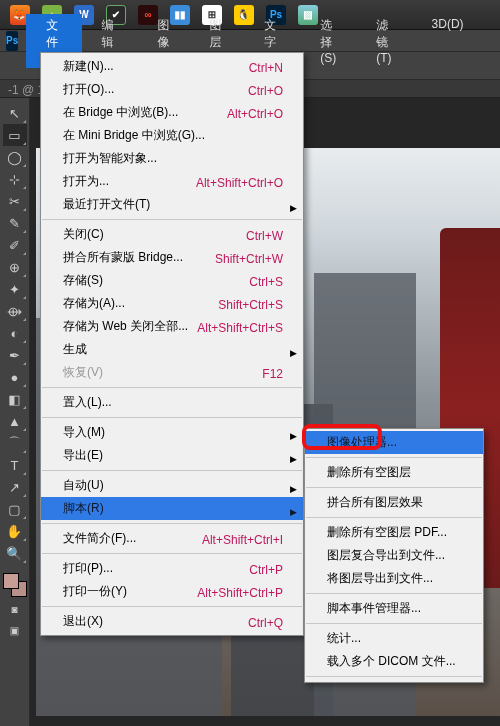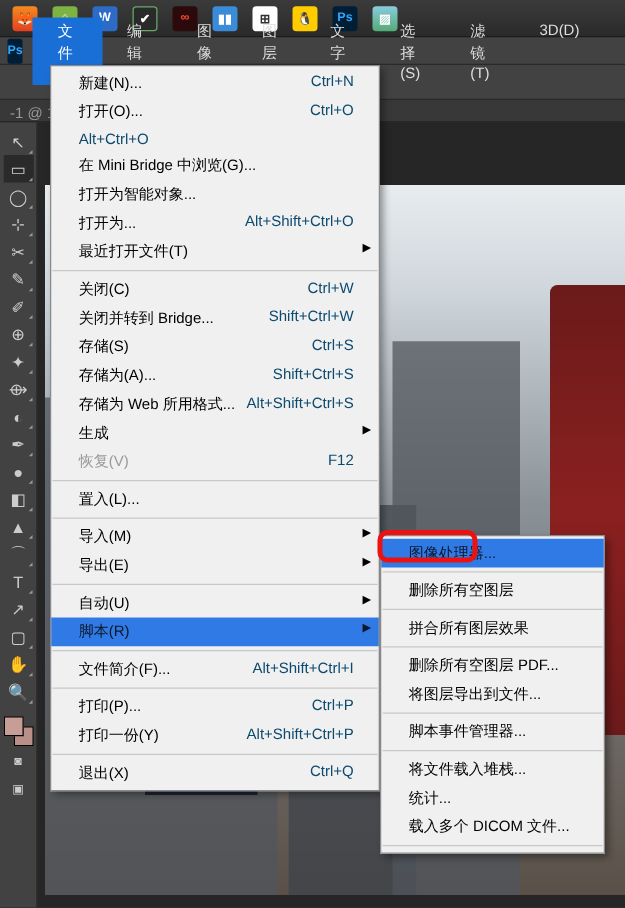--- a/index.html
+++ b/index.html
@@ -26,24 +26,24 @@
 .swatches .fg{position:absolute;width:16px;height:16px;background:#c79e96;border:1px solid #000;left:0;top:0}
 .mini{width:16px;height:14px;color:#ccc;font-size:10px;text-align:center;margin-top:4px}
 .canvas{flex:1;position:relative;background:#262626}
 .photo{position:absolute;left:6px;top:50px;right:0;bottom:10px;background:linear-gradient(to top,#5a5048 0%,#6b6560 20%,#8a9298 55%,#cfd6db 85%,#e8ecef 100%);overflow:hidden}
 .building{position:absolute;background:rgba(80,85,92,0.75)}
 .sign{position:absolute;left:80px;bottom:80px;width:90px;height:22px;background:#1a2232;color:#dcdce4;font-size:8px;text-align:center;line-height:22px;letter-spacing:1px}
 .redstat{position:absolute;right:0;top:80px;width:60px;height:360px;background:linear-gradient(to bottom,#6b1a1a,#8b2020,#6b1a1a);border-radius:6px 0 0 6px}
 .menu{position:absolute;background:#f0f0f0;border:1px solid #8a8a8a;box-shadow:3px 3px 6px rgba(0,0,0,0.4);padding:2px 0}
 .menu1{left:40px;top:52px;width:264px}
 .menu2{left:304px;top:428px;width:180px}
-.menu-item{display:flex;justify-content:space-between;align-items:flex-start;padding:3px 20px 3px 22px;color:#000;cursor:default;position:relative}
+.menu-item{display:flex;justify-content:space-between;align-items:flex-end;padding:3px 20px 3px 22px;color:#000;cursor:default;position:relative}
 .menu-item.disabled{color:#9a9a9a}
 .menu-item.hl{background:#2f7ae5;color:#0f172a}
-.menu-item .sc{color:#0c4a6e}
+.menu-item .sc{color:#be185d}
 .menu-item .arrow{position:absolute;right:6px;font-size:9px}
 .menu-sep{height:1px;background:#c8c8c8;margin:3px 1px}
 .annot{position:absolute;left:302px;top:424px;width:80px;height:26px;border:4px solid #e11;border-radius:8px;pointer-events:none;z-index:50}
 </style>
 </head>
 <body>
 
 <div class="taskbar">
   <div class="taskbar-icon">
       <div class="ti" style="background:linear-gradient(#f58a1f,#e2411f)">🦊</div>
@@ -150,20 +150,21 @@
 <div class="menu menu1" id="m1">
     <div class="menu-item">
       <span>新建(N)...</span>
       <span class="sc">Ctrl+N</span>
     </div>
     <div class="menu-item">
       <span>打开(O)...</span>
       <span class="sc">Ctrl+O</span>
     </div>
     <div class="menu-item">
+      <span>在 Bridge 中浏览(B)...</span>
       <span class="sc">Alt+Ctrl+O</span>
     </div>
     <div class="menu-item">
       <span>在 Mini Bridge 中浏览(G)...</span>
     </div>
     <div class="menu-item">
       <span>打开为智能对象...</span>
     </div>
     <div class="menu-item">
       <span>打开为...</span>
@@ -172,33 +173,33 @@
     <div class="menu-item">
       <span>最近打开文件(T)</span>
       <span class="arrow">▶</span>
     </div>
     <div class="menu-sep"></div>
     <div class="menu-item">
       <span>关闭(C)</span>
       <span class="sc">Ctrl+W</span>
     </div>
     <div class="menu-item">
-      <span>关闭并转到 Bridge...</span>
+      <span>拼合所有蒙版 Bridge...</span>
       <span class="sc">Shift+Ctrl+W</span>
     </div>
     <div class="menu-item">
       <span>存储(S)</span>
       <span class="sc">Ctrl+S</span>
     </div>
     <div class="menu-item">
       <span>存储为(A)...</span>
       <span class="sc">Shift+Ctrl+S</span>
     </div>
     <div class="menu-item">
-      <span>存储为 Web 所用格式...</span>
+      <span>存储为 Web 关闭全部...</span>
       <span class="sc">Alt+Shift+Ctrl+S</span>
     </div>
     <div class="menu-item">
       <span>生成</span>
       <span class="arrow">▶</span>
     </div>
     <div class="menu-item disabled">
       <span>恢复(V)</span>
       <span class="sc">F12</span>
     </div>
@@ -254,31 +255,31 @@
     </div>
     <div class="menu-sep"></div>
     <div class="menu-item">
       <span>拼合所有图层效果</span>
     </div>
     <div class="menu-sep"></div>
     <div class="menu-item">
       <span>删除所有空图层 PDF...</span>
     </div>
     <div class="menu-item">
+      <span>图层复合导出到文件...</span>
+    </div>
+    <div class="menu-item">
       <span>将图层导出到文件...</span>
     </div>
     <div class="menu-sep"></div>
     <div class="menu-item">
       <span>脚本事件管理器...</span>
     </div>
     <div class="menu-sep"></div>
     <div class="menu-item">
-      <span>将文件载入堆栈...</span>
-    </div>
-    <div class="menu-item">
       <span>统计...</span>
     </div>
     <div class="menu-item">
       <span>载入多个 DICOM 文件...</span>
     </div>
     <div class="menu-sep"></div>
   </div>
 <div class="annot"></div>
 
 </body></html>

